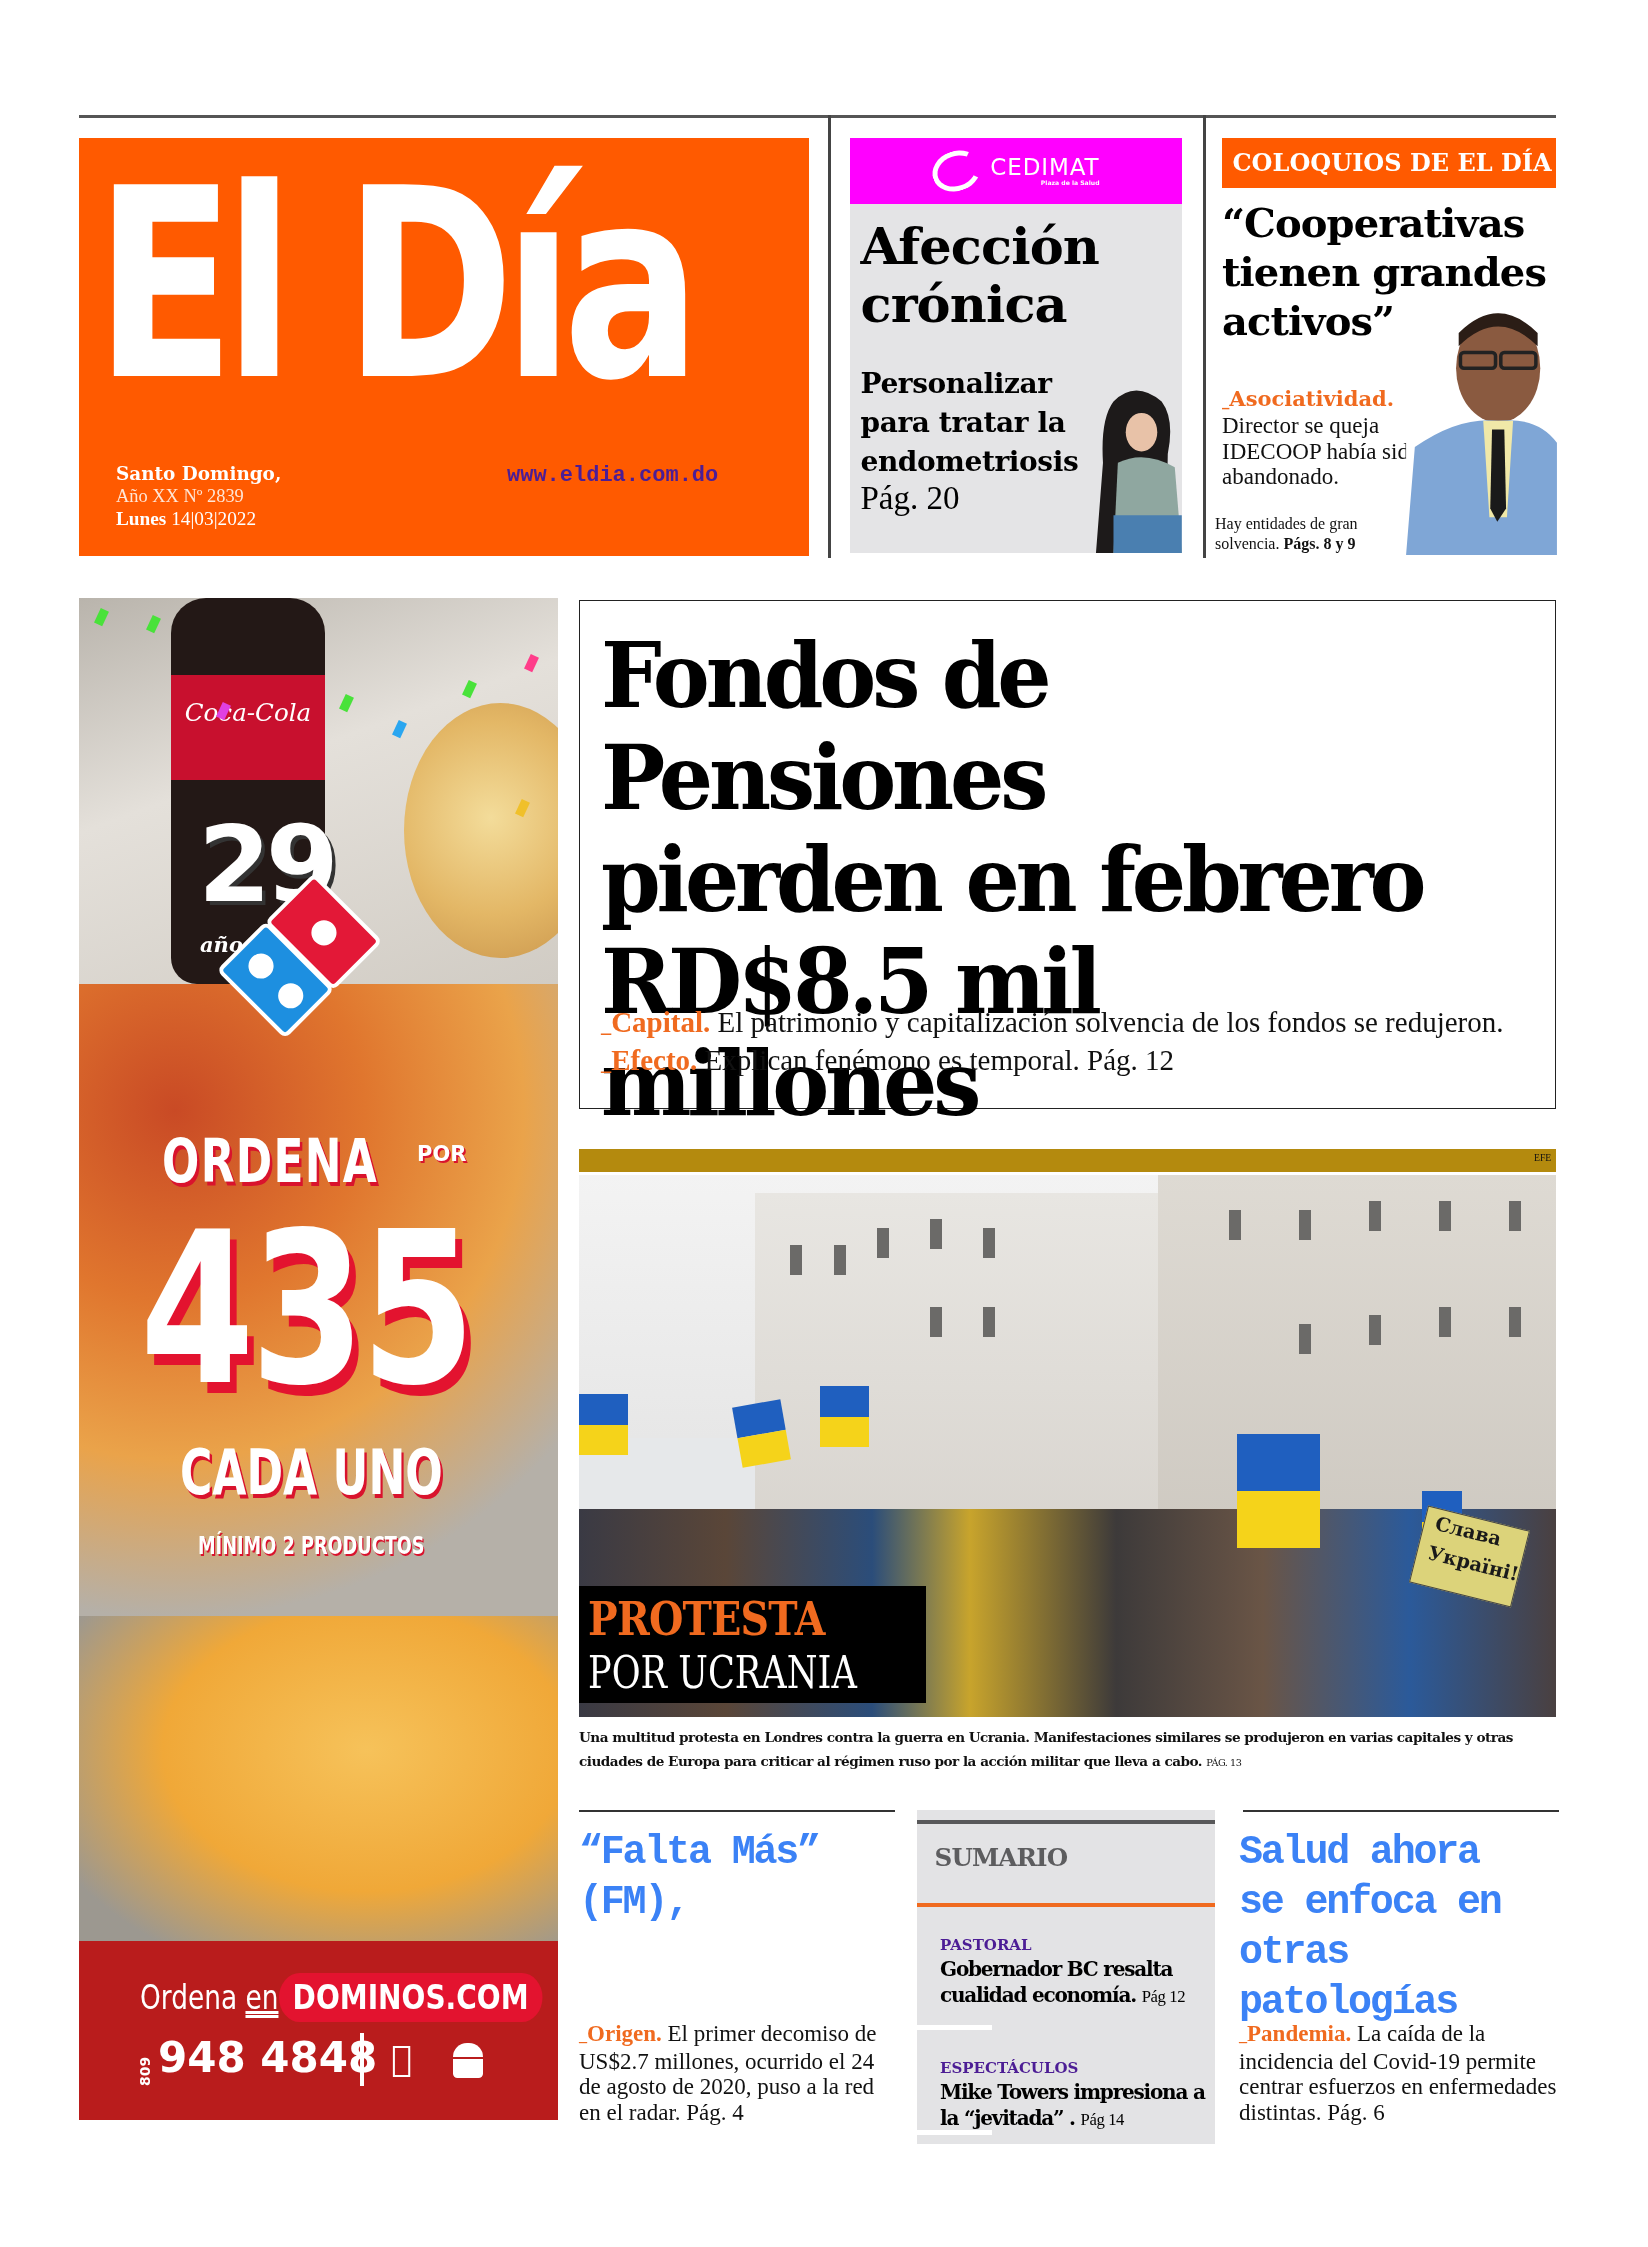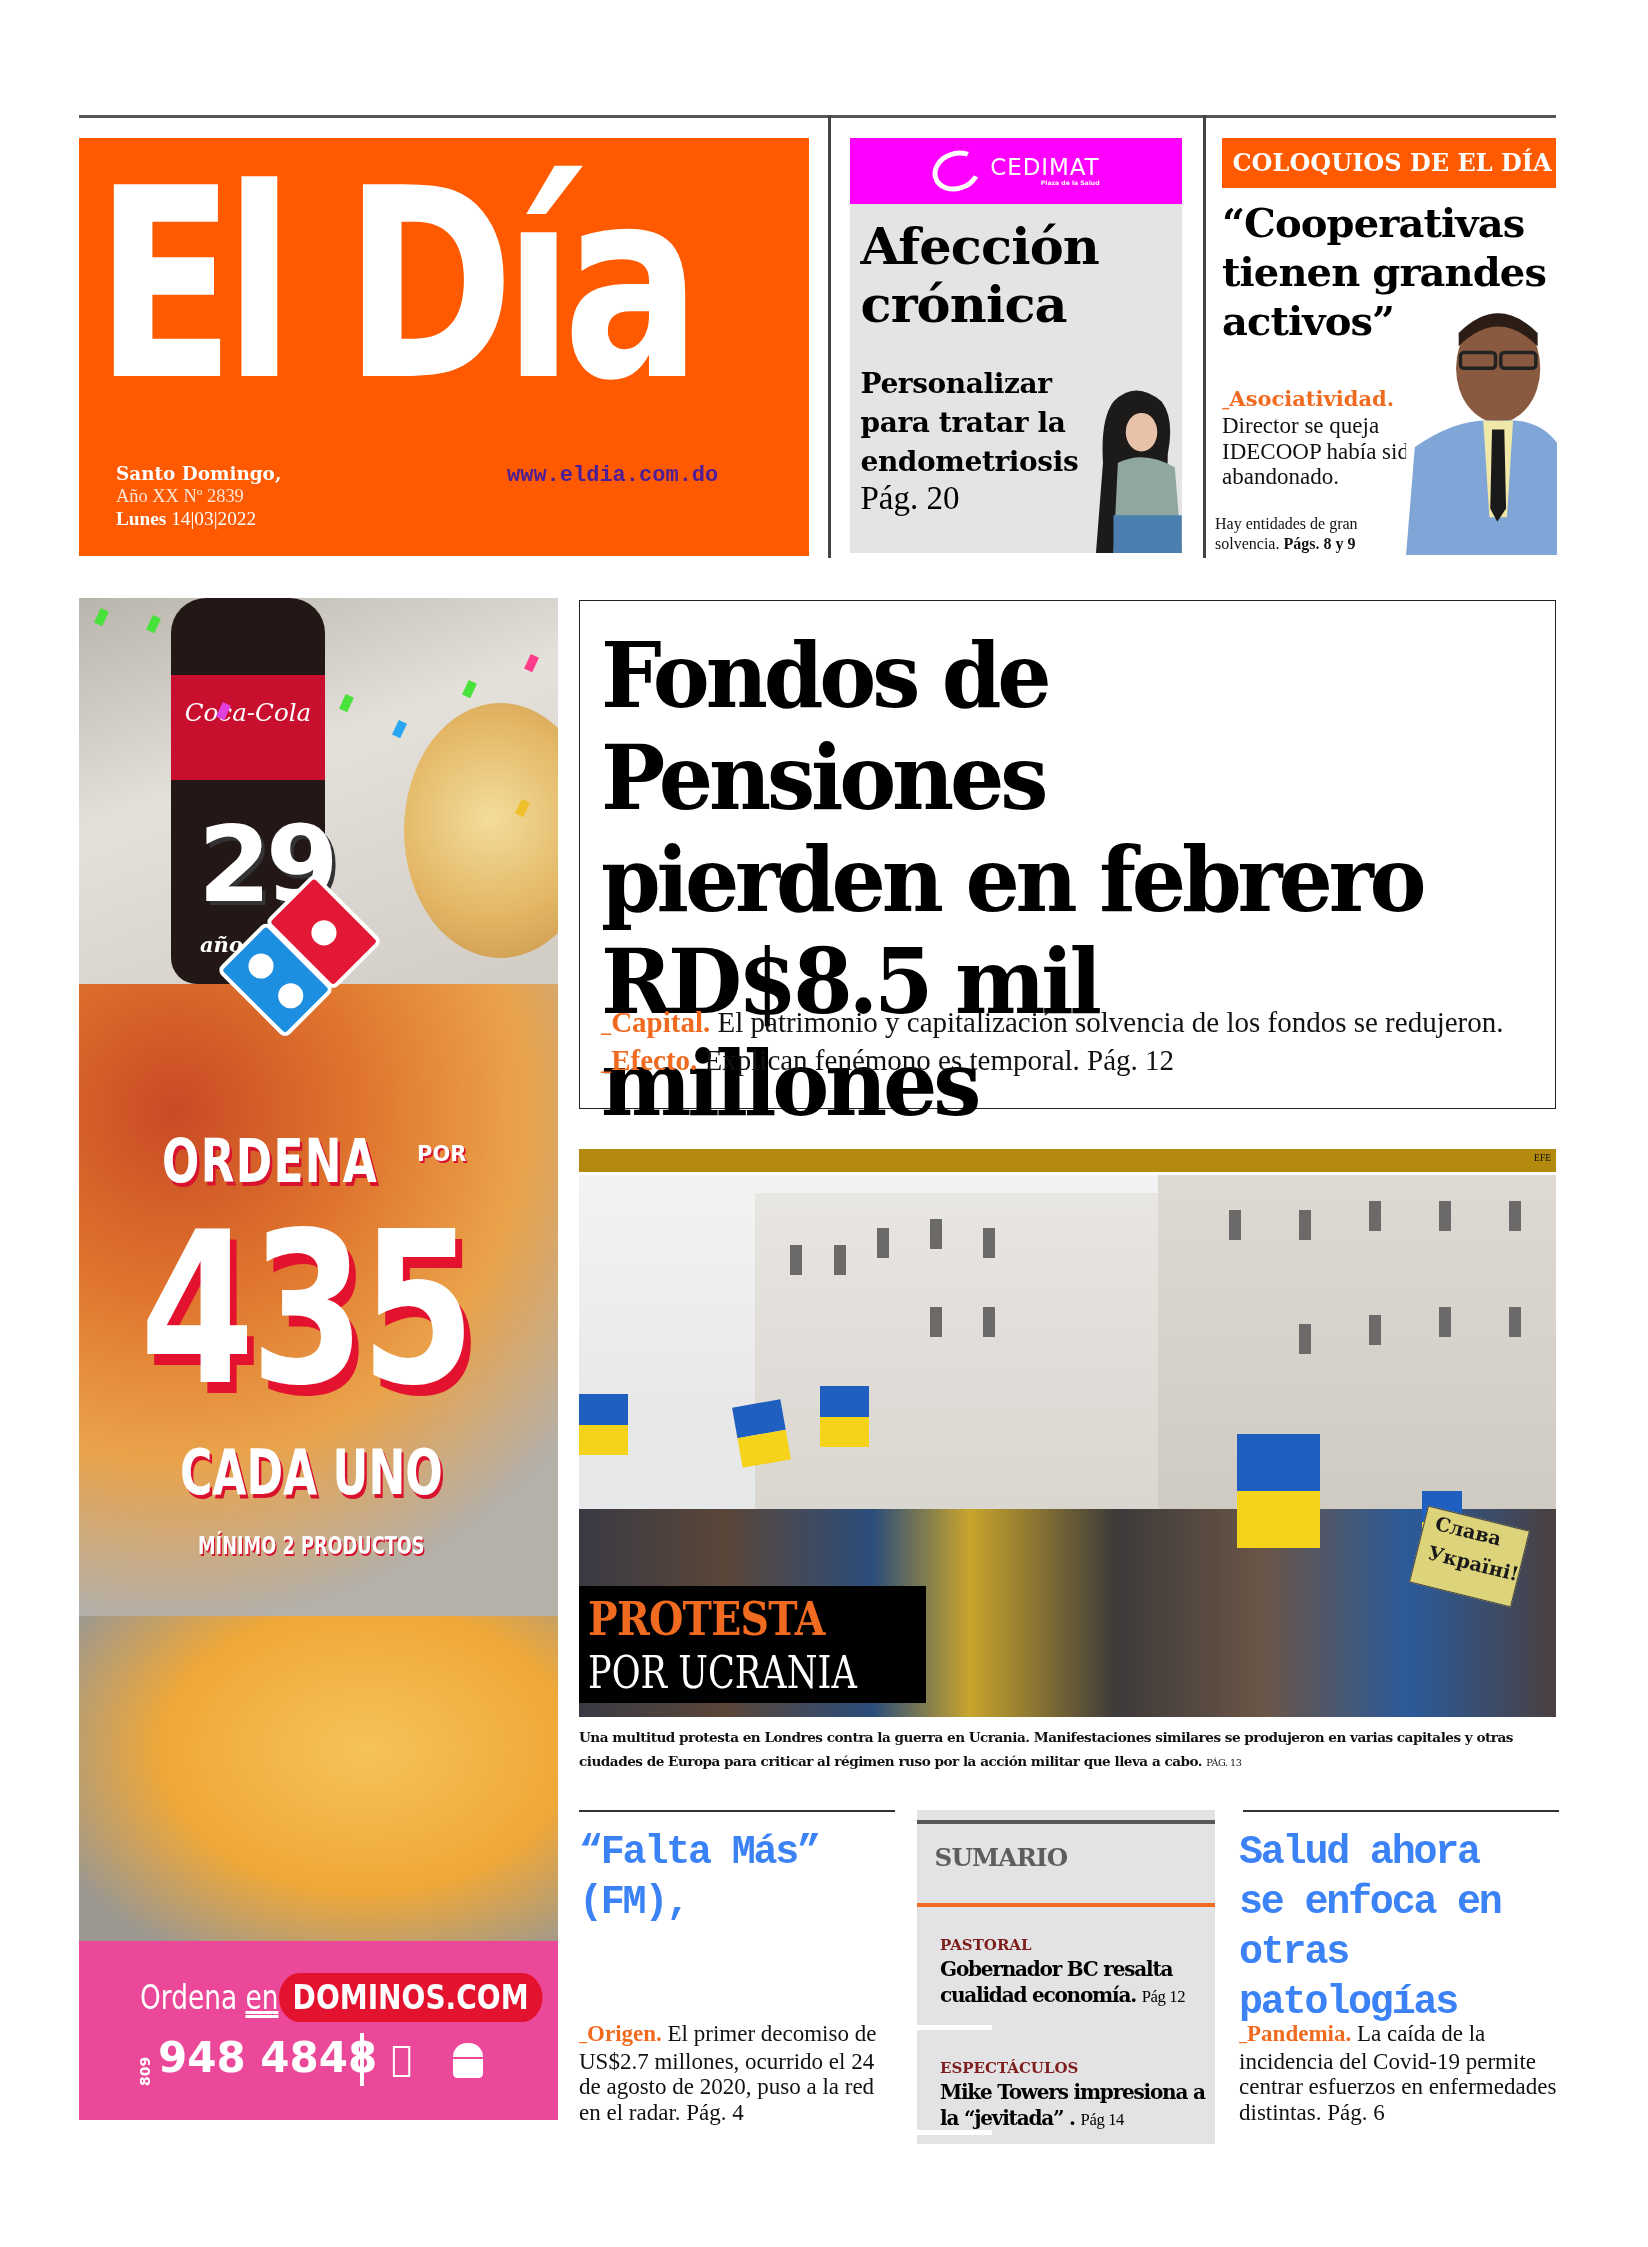--- a/index.html
+++ b/index.html
@@ -67,21 +67,21 @@
   .ad-dot { position: absolute; width: 24.6px; height: 24.6px; border-radius: 50%; background: #fff; }
   .ad-ordena { position: absolute; left: 83px; top: 527px; font-family: "DejaVu Sans", sans-serif; font-weight: bold; font-size: 61px; color: #fff;
                text-shadow: 3.5px 4.4px 0 #d9132d; transform: scaleX(0.72); transform-origin: left top; letter-spacing: 1.8px; }
   .ad-por { position: absolute; left: 338px; top: 544px; font-family: "DejaVu Sans", sans-serif; font-size: 21px; color: #fff; font-weight: bold; text-shadow: 1.8px 1.8px 0 #d9132d; }
   .ad-price { position: absolute; left: 61px; top: 606px; font-family: "DejaVu Sans", sans-serif; font-weight: bold; font-size: 211px; line-height: 1; color: #fff;
               text-shadow: 8.8px 10.5px 0 #e3132f; transform: scaleX(0.78); transform-origin: left top; letter-spacing: -5.3px; }
   .ad-cada { position: absolute; left: 101px; top: 838px; font-family: "DejaVu Sans", sans-serif; font-weight: bold; font-size: 63px; color: #fff;
              text-shadow: 3.5px 4.4px 0 #d9132d; transform: scaleX(0.7); transform-origin: left top; }
   .ad-minimo { position: absolute; left: 119px; top: 933px; font-family: "DejaVu Sans", sans-serif; font-weight: bold; font-size: 24.6px; color: #fff;
                text-shadow: 1.8px 1.8px 0 #d9132d; transform: scaleX(0.72); transform-origin: left top; }
-  .ad-bar { position: absolute; left: 0; top: 1343px; width: 100%; height: 179px; background: #ec4899; color: #fff; }
+  .ad-bar { position: absolute; left: 0; top: 1343px; width: 100%; height: 179px; background: #b91c1c; color: #fff; }
   .ad-ordena-en { position: absolute; left: 61px; top: 37px; font-family: "DejaVu Sans", sans-serif; font-size: 33px; transform: scaleX(0.8); transform-origin: left top; }
   .ad-ordena-en u { text-decoration: underline double; }
   .ad-domcom { position: absolute; left: 200px; top: 32px; height: 49px; background: #e3132f; border-radius: 24.6px; padding: 0 16px;
                font-family: "DejaVu Sans", sans-serif; font-weight: bold; font-size: 33px; line-height: 49px; transform: scaleX(0.85); transform-origin: left top; }
   .ad-area { position: absolute; left: 58px; top: 105px; font-family: "DejaVu Sans", sans-serif; font-size: 14px; font-weight: bold; transform: rotate(-90deg); transform-origin: left top; top: 145px; }
   .ad-phone { position: absolute; left: 79px; top: 92px; font-family: "DejaVu Sans", sans-serif; font-weight: bold; font-size: 42px; }
   .ad-sep { position: absolute; left: 281px; top: 92px; width: 3.5px; height: 53px; background: #fff; }
   .ad-apple { position: absolute; left: 312px; top: 98px; font-size: 35px; font-family: "DejaVu Sans", sans-serif; }
   .ad-android { position: absolute; left: 374px; top: 102px; width: 30px; height: 35px; }
   .ad-android .head { position: absolute; left: 0; top: 0; width: 30px; height: 14px; background: #fff; border-radius: 15px 15px 0 0; }
@@ -122,21 +122,21 @@
 
   
   .hr { height: 1.8px; background: #333; }
   .story-title { font-family: Liberation Mono, monospace; font-weight: bold; font-size: 40px; line-height: 50px; letter-spacing: -2.2px; color: #3b82f6; }
   .story-body { font-family: "Liberation Serif", serif; font-size: 23px; line-height: 25.5px; color: #111; }
 
   .sumario { left: 917px; top: 1810px; width: 298px; height: 334px; background: #e3e3e5; }
   .sum-top { position: absolute; left: 0; top: 9.7px; width: 100%; height: 4.4px; background: #58585a; }
   .sum-head { position: absolute; left: 17.6px; top: 33px; font-family: "DejaVu Serif", serif; font-weight: bold; font-size: 24.6px; color: #5d5d5f; letter-spacing: -0.9px; }
   .sum-orange { position: absolute; left: 0; top: 93px; width: 100%; height: 3.5px; background: #f06a1f; }
-  .sum-cat { position: absolute; left: 23px; font-family: "DejaVu Serif", serif; font-weight: bold; font-size: 15px; color: #7f1d1d; }
+  .sum-cat { position: absolute; left: 23px; font-family: "DejaVu Serif", serif; font-weight: bold; font-size: 15px; color: #4c1d95; }
   .sum-item { position: absolute; left: 23px; width: 272px; font-family: "DejaVu Serif", serif; font-weight: bold; font-size: 20px; line-height: 25.5px; letter-spacing: -1.2px; color: #000; }
   .sum-item .p { font-weight: normal; font-family: "Liberation Serif", serif; font-size: 16.7px; letter-spacing: -0.4px; }
   .sum-white { position: absolute; left: 0; width: 75px; height: 5.3px; background: #fff; }
 </style>
 </head>
 <body>
 
 <div class="abs top-rule"></div>
 <div class="abs vrule" style="left:828px; top:115px; height:443px;"></div>
 <div class="abs vrule" style="left:1203px; top:115px; height:443px;"></div>

